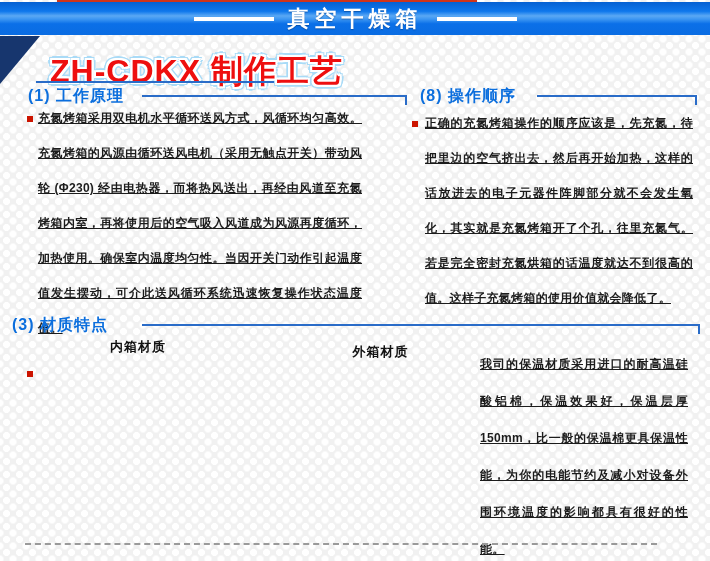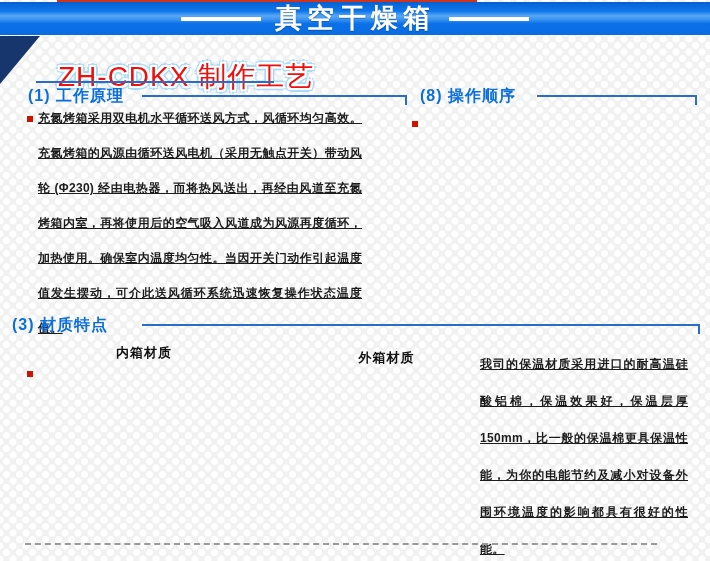--- a/index.html
+++ b/index.html
@@ -14,48 +14,48 @@
     background-position:0 0, 6.5px 6.5px;
   }
   .top-red{position:absolute;left:57px;top:0;width:420px;height:2px;background:#d0341a;}
   .banner{
     position:absolute;left:0;top:2px;width:710px;height:33px;
     background:linear-gradient(180deg,#0560d2 0%,#0e77ec 28%,#5aa8f4 42%,#3c96f2 52%,#0b70e8 66%,#0a6ce2 100%);
     display:flex;align-items:center;justify-content:center;gap:14px;
   }
   .banner-line{width:80px;height:4px;background:#ffffff;}
   .banner-title{
-    color:#ffffff;font-size:27px;font-weight:bold;letter-spacing:5px;
+    color:#ffffff;font-size:22px;font-weight:bold;letter-spacing:5px;
     margin:0;line-height:33px;text-shadow:0 1px 1px rgba(0,40,90,.4);
   }
   .corner-triangle{
     position:absolute;left:0;top:36px;width:0;height:0;
     border-top:48px solid #17366e;border-right:40px solid transparent;
   }
   .page-title{
-    position:absolute;left:42px;top:42px;margin:16px;
-    font-size:28px;font-weight:400;color:#ee0f0f;letter-spacing:1px;
+    position:absolute;left:42px;top:42px;margin:8px;
+    font-size:32px;font-weight:700;color:#ee0f0f;letter-spacing:1px;
     text-shadow:
       -2px 0 0 #fff,2px 0 0 #fff,0 -2px 0 #fff,0 2px 0 #fff,
       -2px -2px 0 #fff,2px 2px 0 #fff,2px -2px 0 #fff,-2px 2px 0 #fff,
       -4px 0 0 #a9dbf7,4px 0 0 #a9dbf7,0 -4px 0 #a9dbf7,0 4px 0 #a9dbf7,
       -3px -3px 0 #a9dbf7,3px 3px 0 #a9dbf7,3px -3px 0 #a9dbf7,-3px 3px 0 #a9dbf7;
   }
   .title-underline{position:absolute;left:36px;top:81px;width:238px;height:2px;background:#2a6cc8;}
   .sec-head{
     position:absolute;margin:0;font-size:16px;font-weight:bold;color:#0b6edd;letter-spacing:1px;
   }
   .rule{position:absolute;height:8px;border-top:2px solid #2a6cc8;border-right:2px solid #2a6cc8;}
   .bullet{position:absolute;width:6px;height:6px;background:#cc1400;}
   .body-text{
     position:absolute;margin:0;font-size:12px;font-weight:bold;color:#1c1c1c;
     line-height:35px;text-align:justify;letter-spacing:0.3px;text-decoration:underline;
   }
   .mat-head{
-    position:absolute;margin:6px;font-size:13px;font-weight:bold;color:#111;text-align:center;letter-spacing:1px;
+    position:absolute;margin:0;font-size:13px;font-weight:bold;color:#111;text-align:center;letter-spacing:1px;
   }
   .mat-text{line-height:37px;}
   .dashed-divider{position:absolute;left:25px;top:543px;width:632px;height:0;border-top:2px dashed #9a9a9a;}
 </style>
 </head>
 <body>
 
 <div class="page">
 
   <div class="top-red"></div>
@@ -72,20 +72,21 @@
   <div class="title-underline"></div>
 
   <h3 class="sec-head" style="left:28px;top:86px;">(1) 工作原理</h3>
   <div class="rule" style="left:142px;top:95px;width:263px;"></div>
   <span class="bullet" style="left:27px;top:116px;"></span>
   <p class="body-text" style="left:38px;top:101px;width:324px;">充氮烤箱采用双电机水平循环送风方式，风循环均匀高效。充氮烤箱的风源由循环送风电机（采用无触点开关）带动风轮 (Φ230) 经由电热器，而将热风送出，再经由风道至充氮烤箱内室，再将使用后的空气吸入风道成为风源再度循环，加热使用。确保室内温度均匀性。当因开关门动作引起温度值发生摆动，可介此送风循环系统迅速恢复操作状态温度值。</p>
 
   <h3 class="sec-head" style="left:420px;top:86px;">(8) 操作顺序</h3>
   <div class="rule" style="left:537px;top:95px;width:158px;"></div>
   <span class="bullet" style="left:412px;top:121px;"></span>
+  <p class="body-text" style="left:425px;top:106px;width:268px;">正确的充氮烤箱操作的顺序应该是，先充氮，待把里边的空气挤出去，然后再开始加热，这样的话放进去的电子元器件阵脚部分就不会发生氧化，其实就是充氮烤箱开了个孔，往里充氮气。若是完全密封充氮烘箱的话温度就达不到很高的值。这样子充氮烤箱的使用价值就会降低了。</p>
 
   <h3 class="sec-head" style="left:12px;top:315px;">(3) 材质特点</h3>
   <div class="rule" style="left:142px;top:324px;width:556px;"></div>
 
   <h4 class="mat-head" style="left:38px;top:338px;width:200px;">内箱材质</h4>
   <span class="bullet" style="left:27px;top:371px;"></span>
 
   <h4 class="mat-head" style="left:277px;top:343px;width:207px;">外箱材质</h4>
 
   <p class="body-text mat-text" style="left:480px;top:346px;width:208px;">我司的保温材质采用进口的耐高温硅酸铝棉，保温效果好，保温层厚 150mm，比一般的保温棉更具保温性能，为你的电能节约及减小对设备外围环境温度的影响都具有很好的性能。</p>

